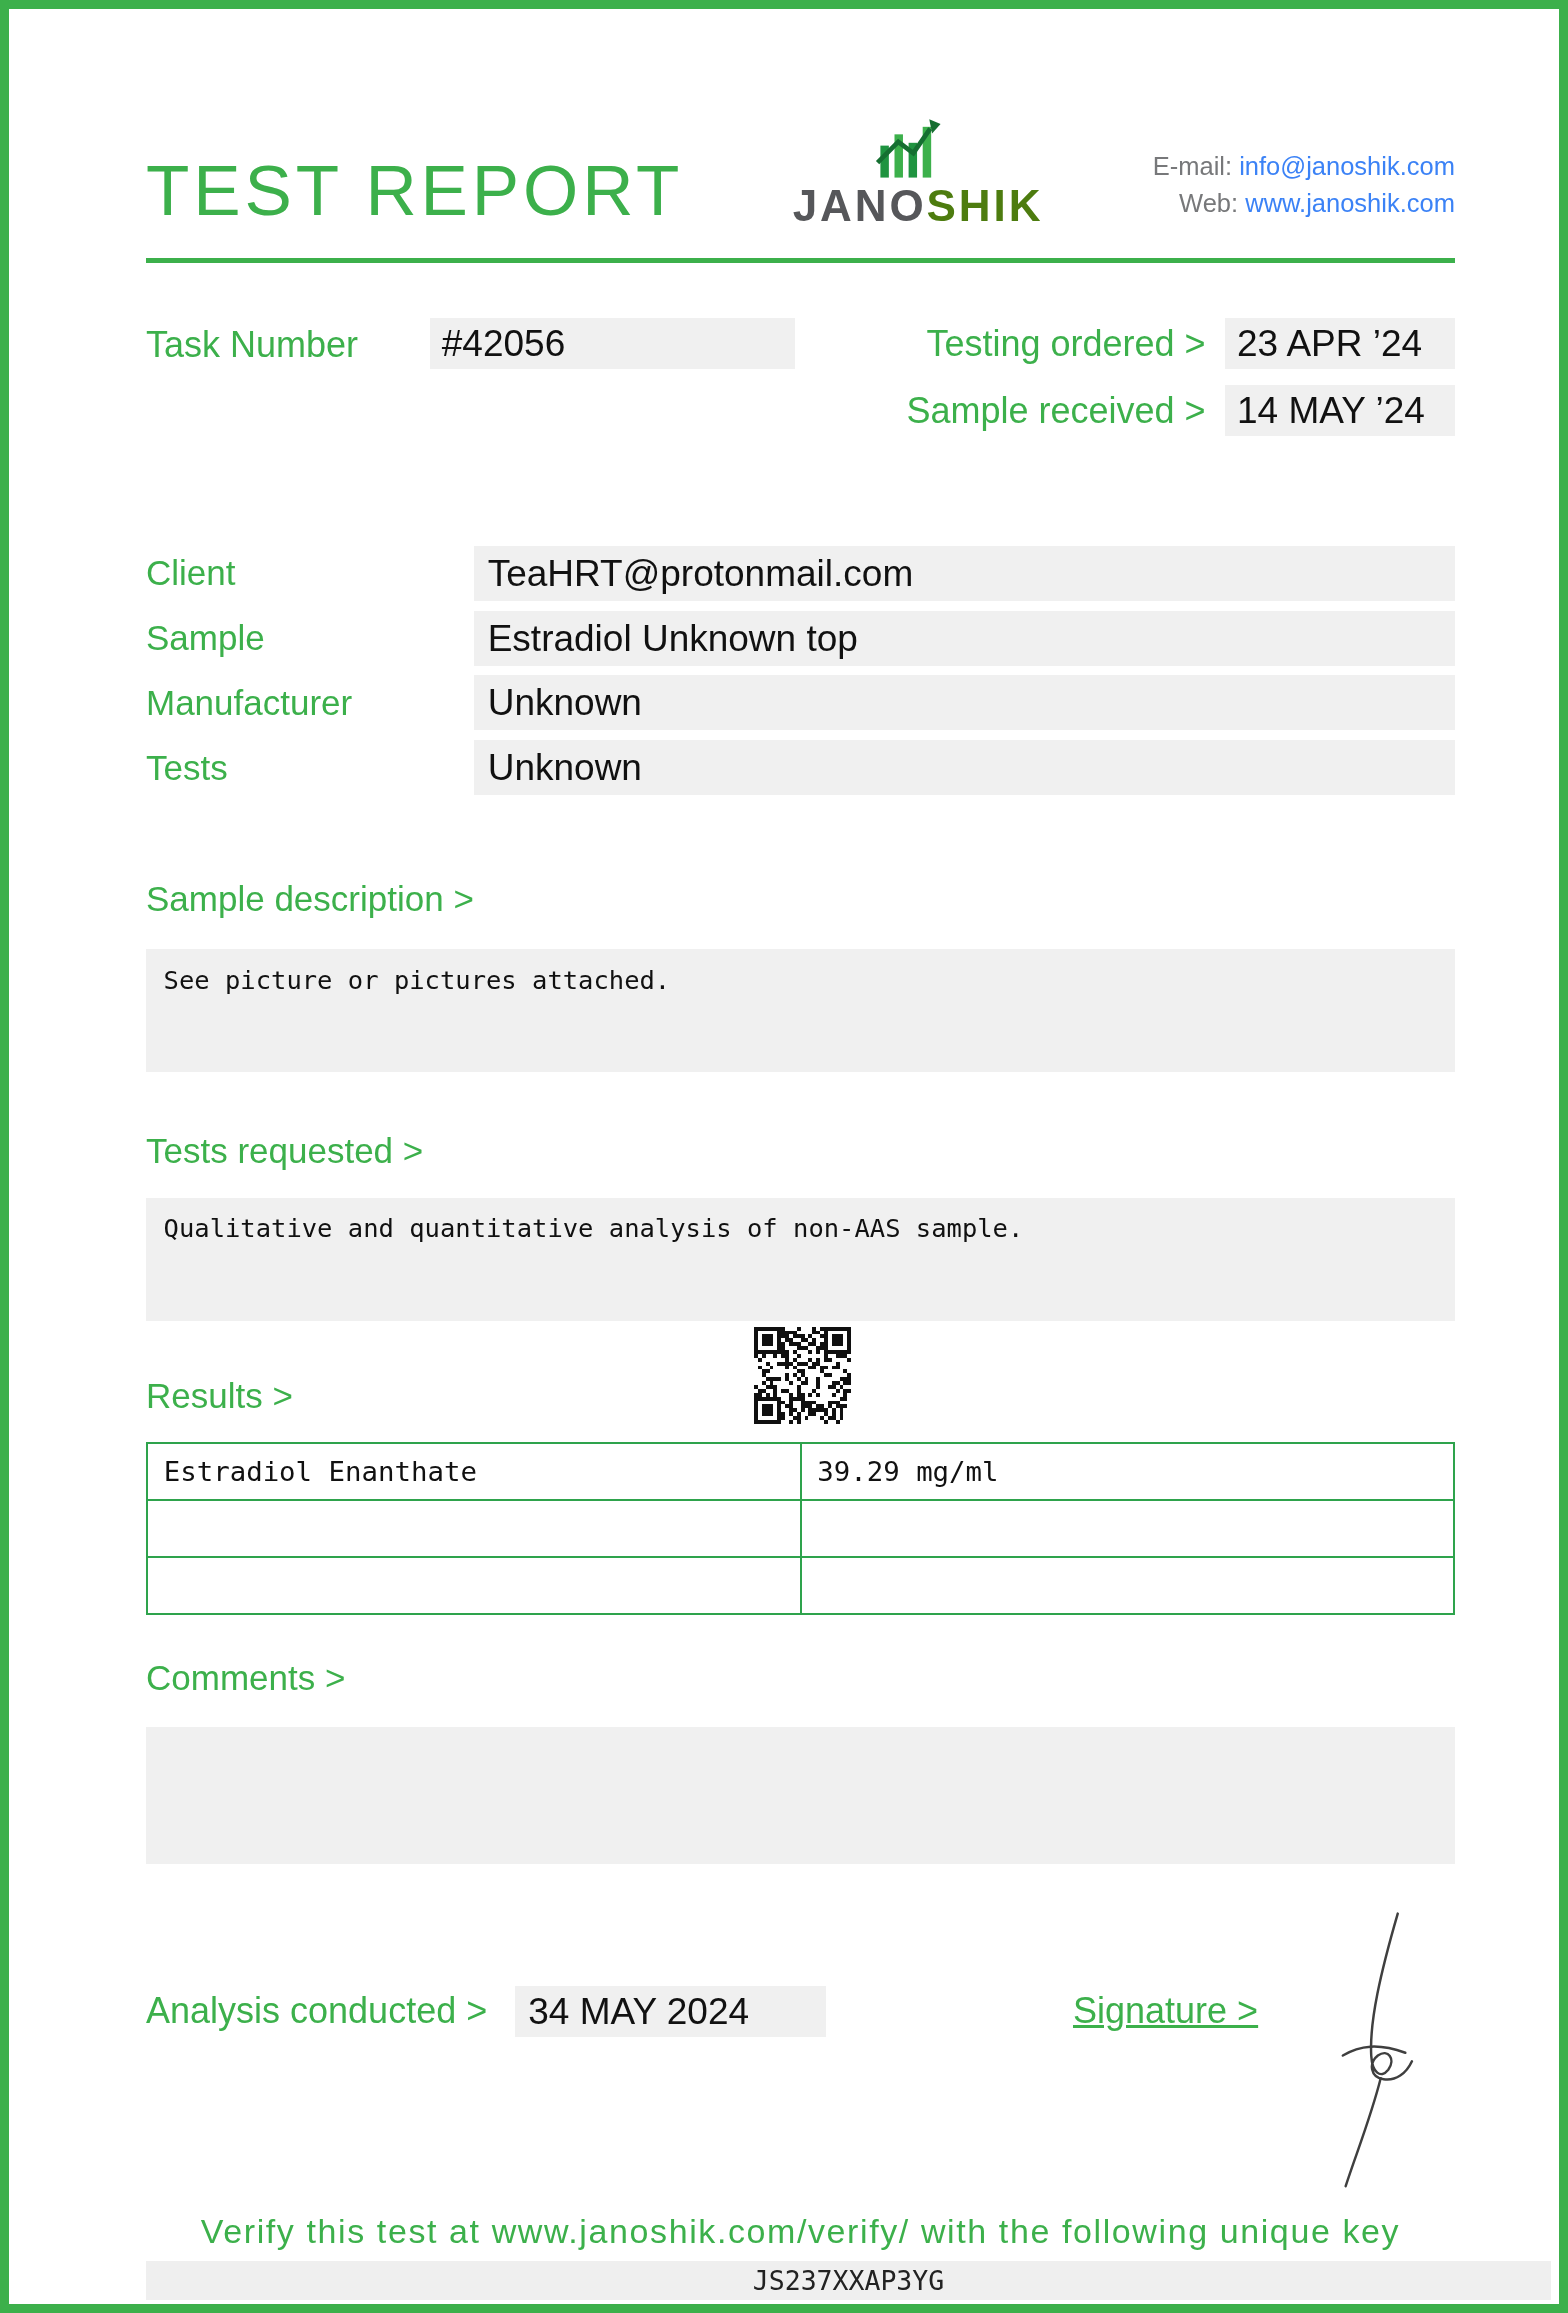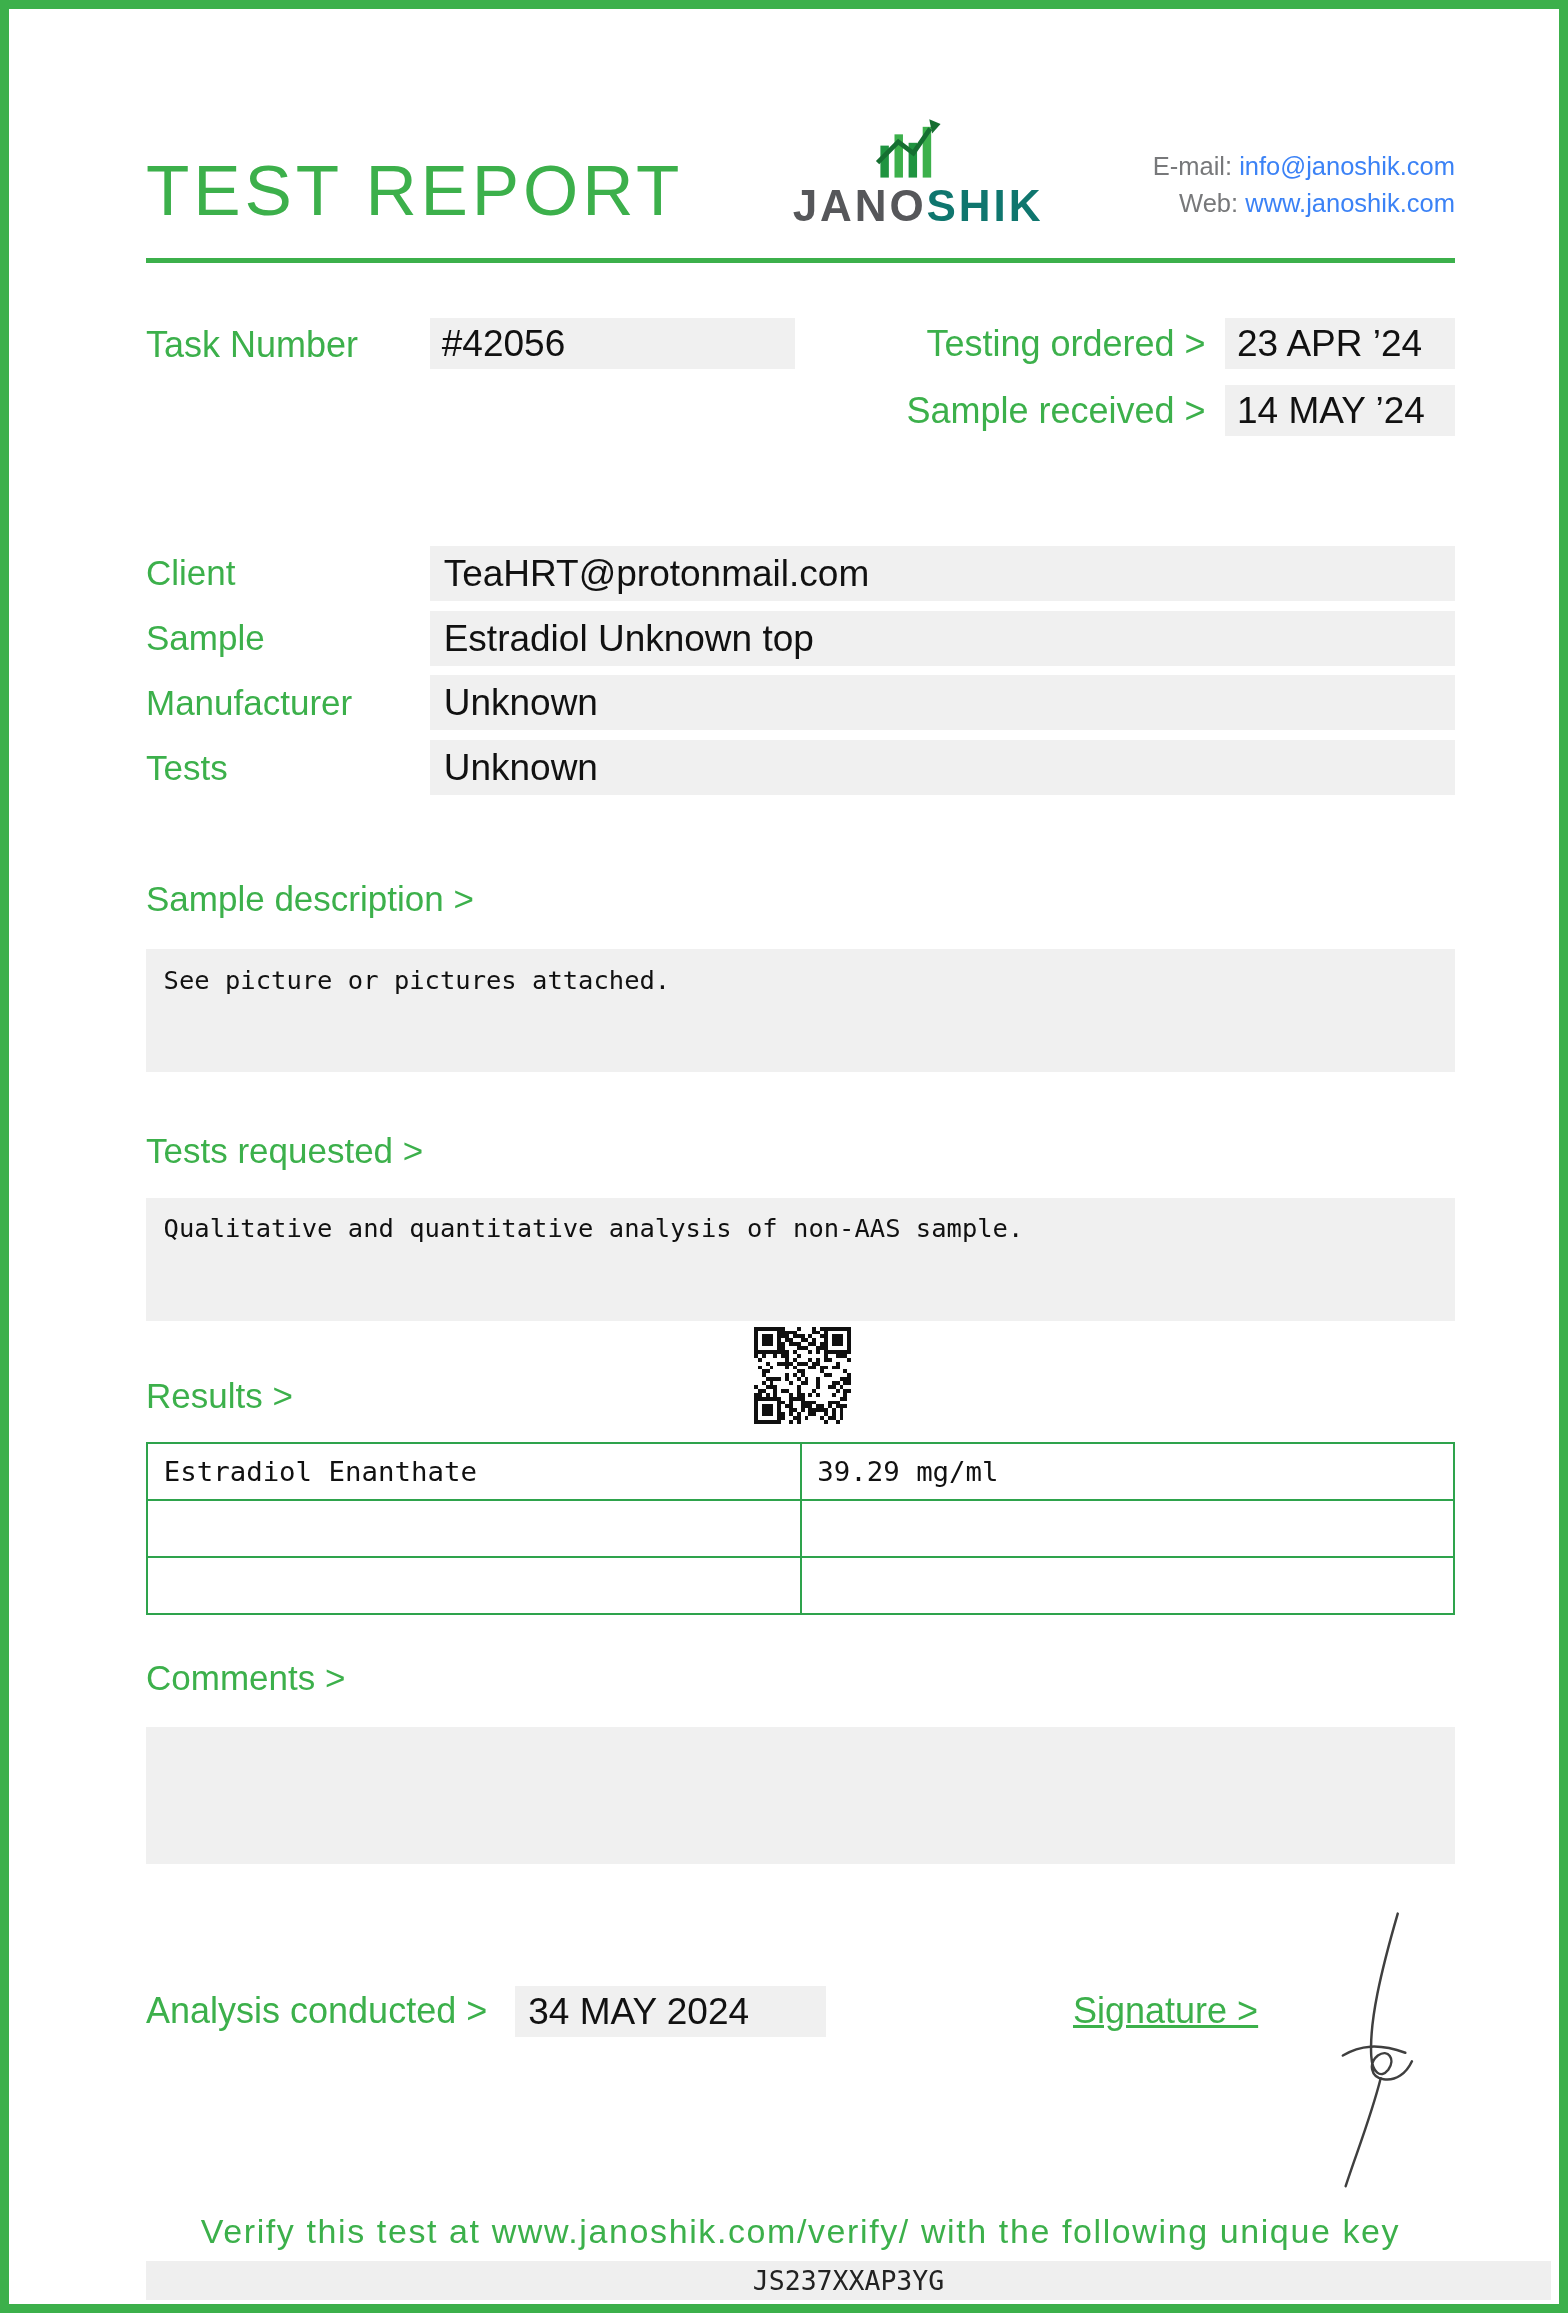--- a/index.html
+++ b/index.html
@@ -14,41 +14,41 @@
     overflow:hidden;
     color:#111;
   }
 
   
   .header { display:flex; justify-content:space-between; align-items:flex-end; margin-top:76px; height:147px; }
   .report-title { font-size:71px; font-weight:400; letter-spacing:3.9px; color:#3cb04b; line-height:1; padding-bottom:5.9px; white-space:nowrap; }
   .logo { display:flex; flex-direction:column; align-items:center; padding-bottom:2px; }
   .logo-text { font-size:44px; font-weight:700; letter-spacing:2.9px; line-height:1.1; }
   .logo-text .dark { color:#56575a; }
-  .logo-text .green { color:#0f766e; }
+  .logo-text .green { color:#4d7c0f; }
   .contact { text-align:right; font-size:25.5px; line-height:1.45; padding-bottom:9.8px; white-space:nowrap; }
   .contact .lbl { color:#77787a; }
   .contact .val { color:#3b82f6; }
 
   .rule { height:5.9px; background:#3cb04b; margin-top:25.5px; }
 
   
   .meta { display:flex; justify-content:space-between; margin-top:55px; }
   .meta-left { display:flex; align-items:flex-start; }
   .green-label { color:#3cb04b; font-size:36px; font-weight:400; }
   .task-label { width:284px; padding-top:5.9px; }
   .field { background:#f0f0f0; color:#111; font-weight:500; }
   .task-field { width:353px; height:51px; line-height:51px; font-size:37px; padding-left:11.8px; }
   .meta-right .mrow { display:flex; align-items:center; justify-content:flex-end; margin-bottom:15.7px; }
   .meta-right .green-label { margin-right:19.6px; white-space:nowrap; }
   .date-field { width:218px; height:51px; line-height:51px; font-size:37px; padding-left:11.8px; }
 
   
   .details { margin-top:94px; }
-  .detail-row { display:flex; align-items:center; margin-bottom:9.8px; }
+  .detail-row { display:flex; align-items:center; margin-bottom:9.8px;gap:44px; }
   .detail-label { width:284px; color:#3cb04b; font-size:35px; }
   .detail-value { flex:1; background:#f0f0f0; height:55px; line-height:55px; font-size:37px; font-weight:500; padding-left:13.7px; color:#111; white-space:nowrap; overflow:hidden; }
 
   
   .sec-h { color:#3cb04b; font-size:35px; font-weight:400; line-height:43px; }
   .sd-h { margin-top:82px; }
   .gray-box { background:#f0f0f0; margin-top:29px; box-sizing:border-box; padding:15.7px 17.6px;
               font-family:"DejaVu Sans Mono", monospace; font-size:25.5px; color:#111; }
   .sd-box { min-height:123px; }
   .tr-h { margin-top:57px; }

